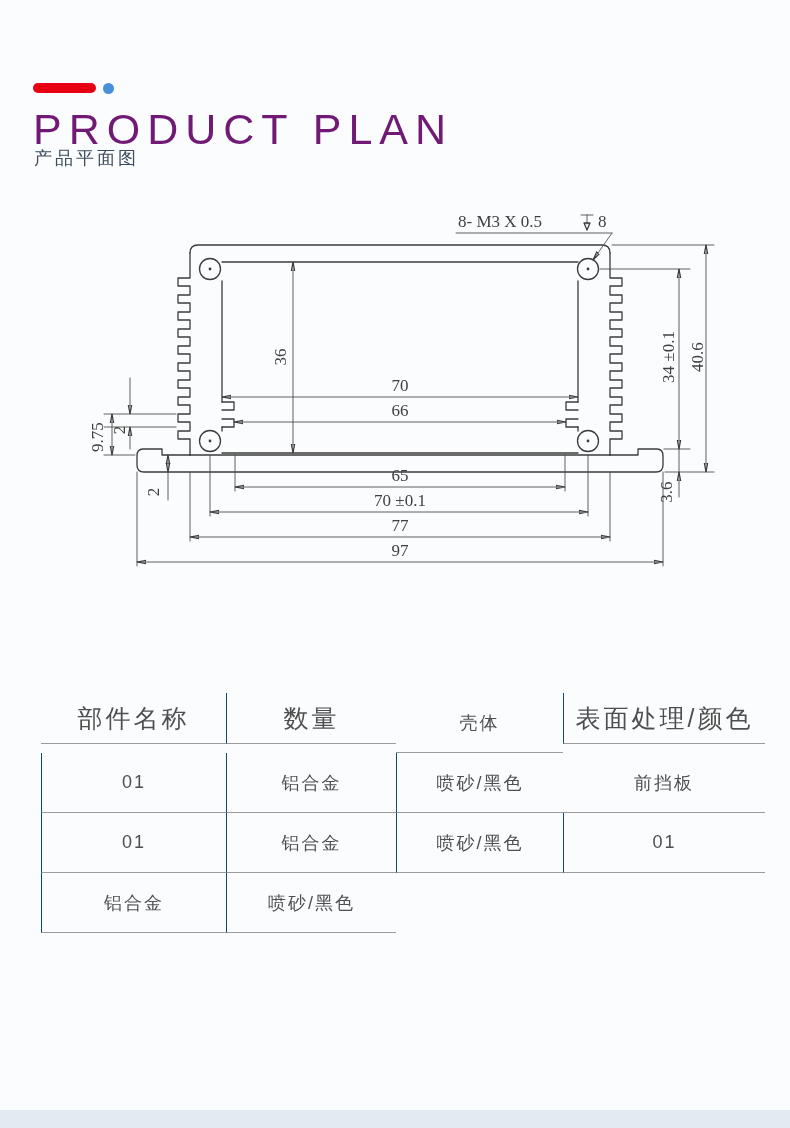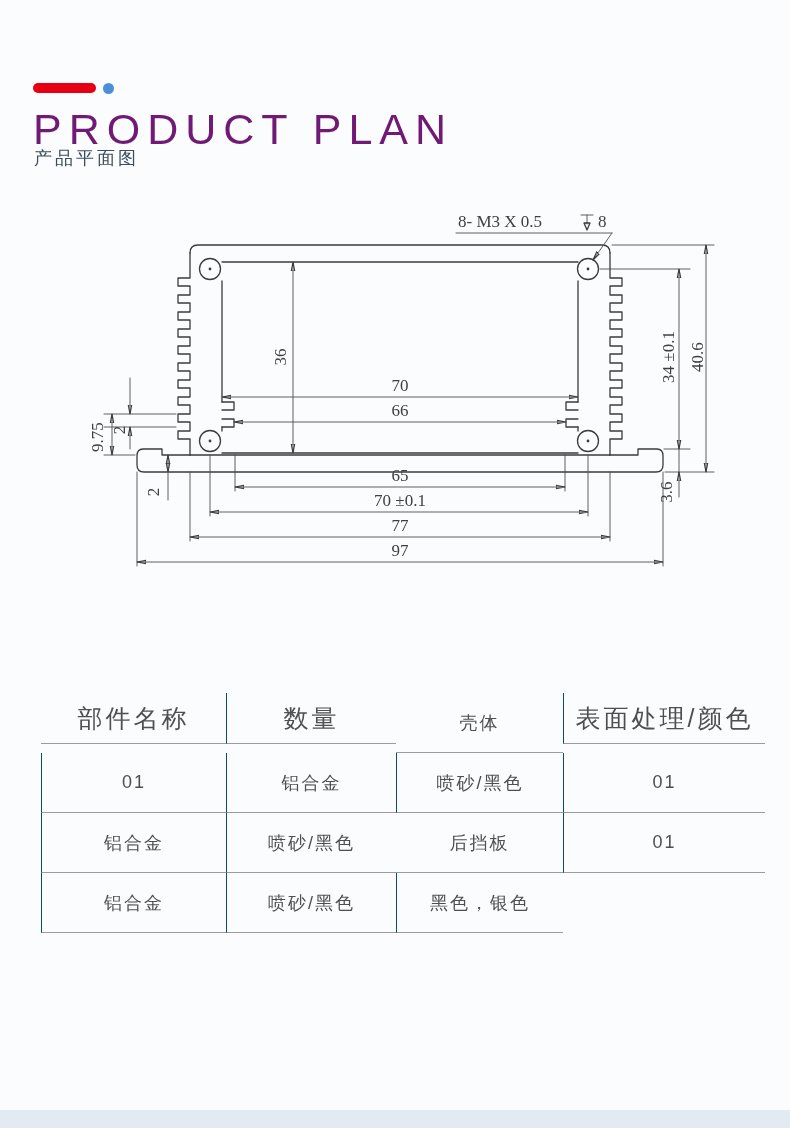--- a/index.html
+++ b/index.html
@@ -141,26 +141,25 @@
   <div class="parts-table">
     <div class="cell th">部件名称</div>
     <div class="cell th vline">数量</div>
     <div class="cell">壳体</div>
 
     <div class="cell th vline">表面处理/颜色</div>
     <div class="cell vline">01</div>
     <div class="cell vline">铝合金</div>
     <div class="cell vline">喷砂/黑色</div>
 
+    <div class="cell">前挡板</div>
     <div class="cell vline">01</div>
     <div class="cell vline">铝合金</div>
     <div class="cell vline">喷砂/黑色</div>
 
-    <div class="cell">后挡板</div>
     <div class="cell vline">01</div>
     <div class="cell vline">铝合金</div>
     <div class="cell vline">喷砂/黑色</div>
 
-    <div class="cell vline">黑色，银色</div>
   </div>
 
   <div class="footer-strip" style="background:#e3eaf2;"></div>
 </div>
 
 </body></html>

